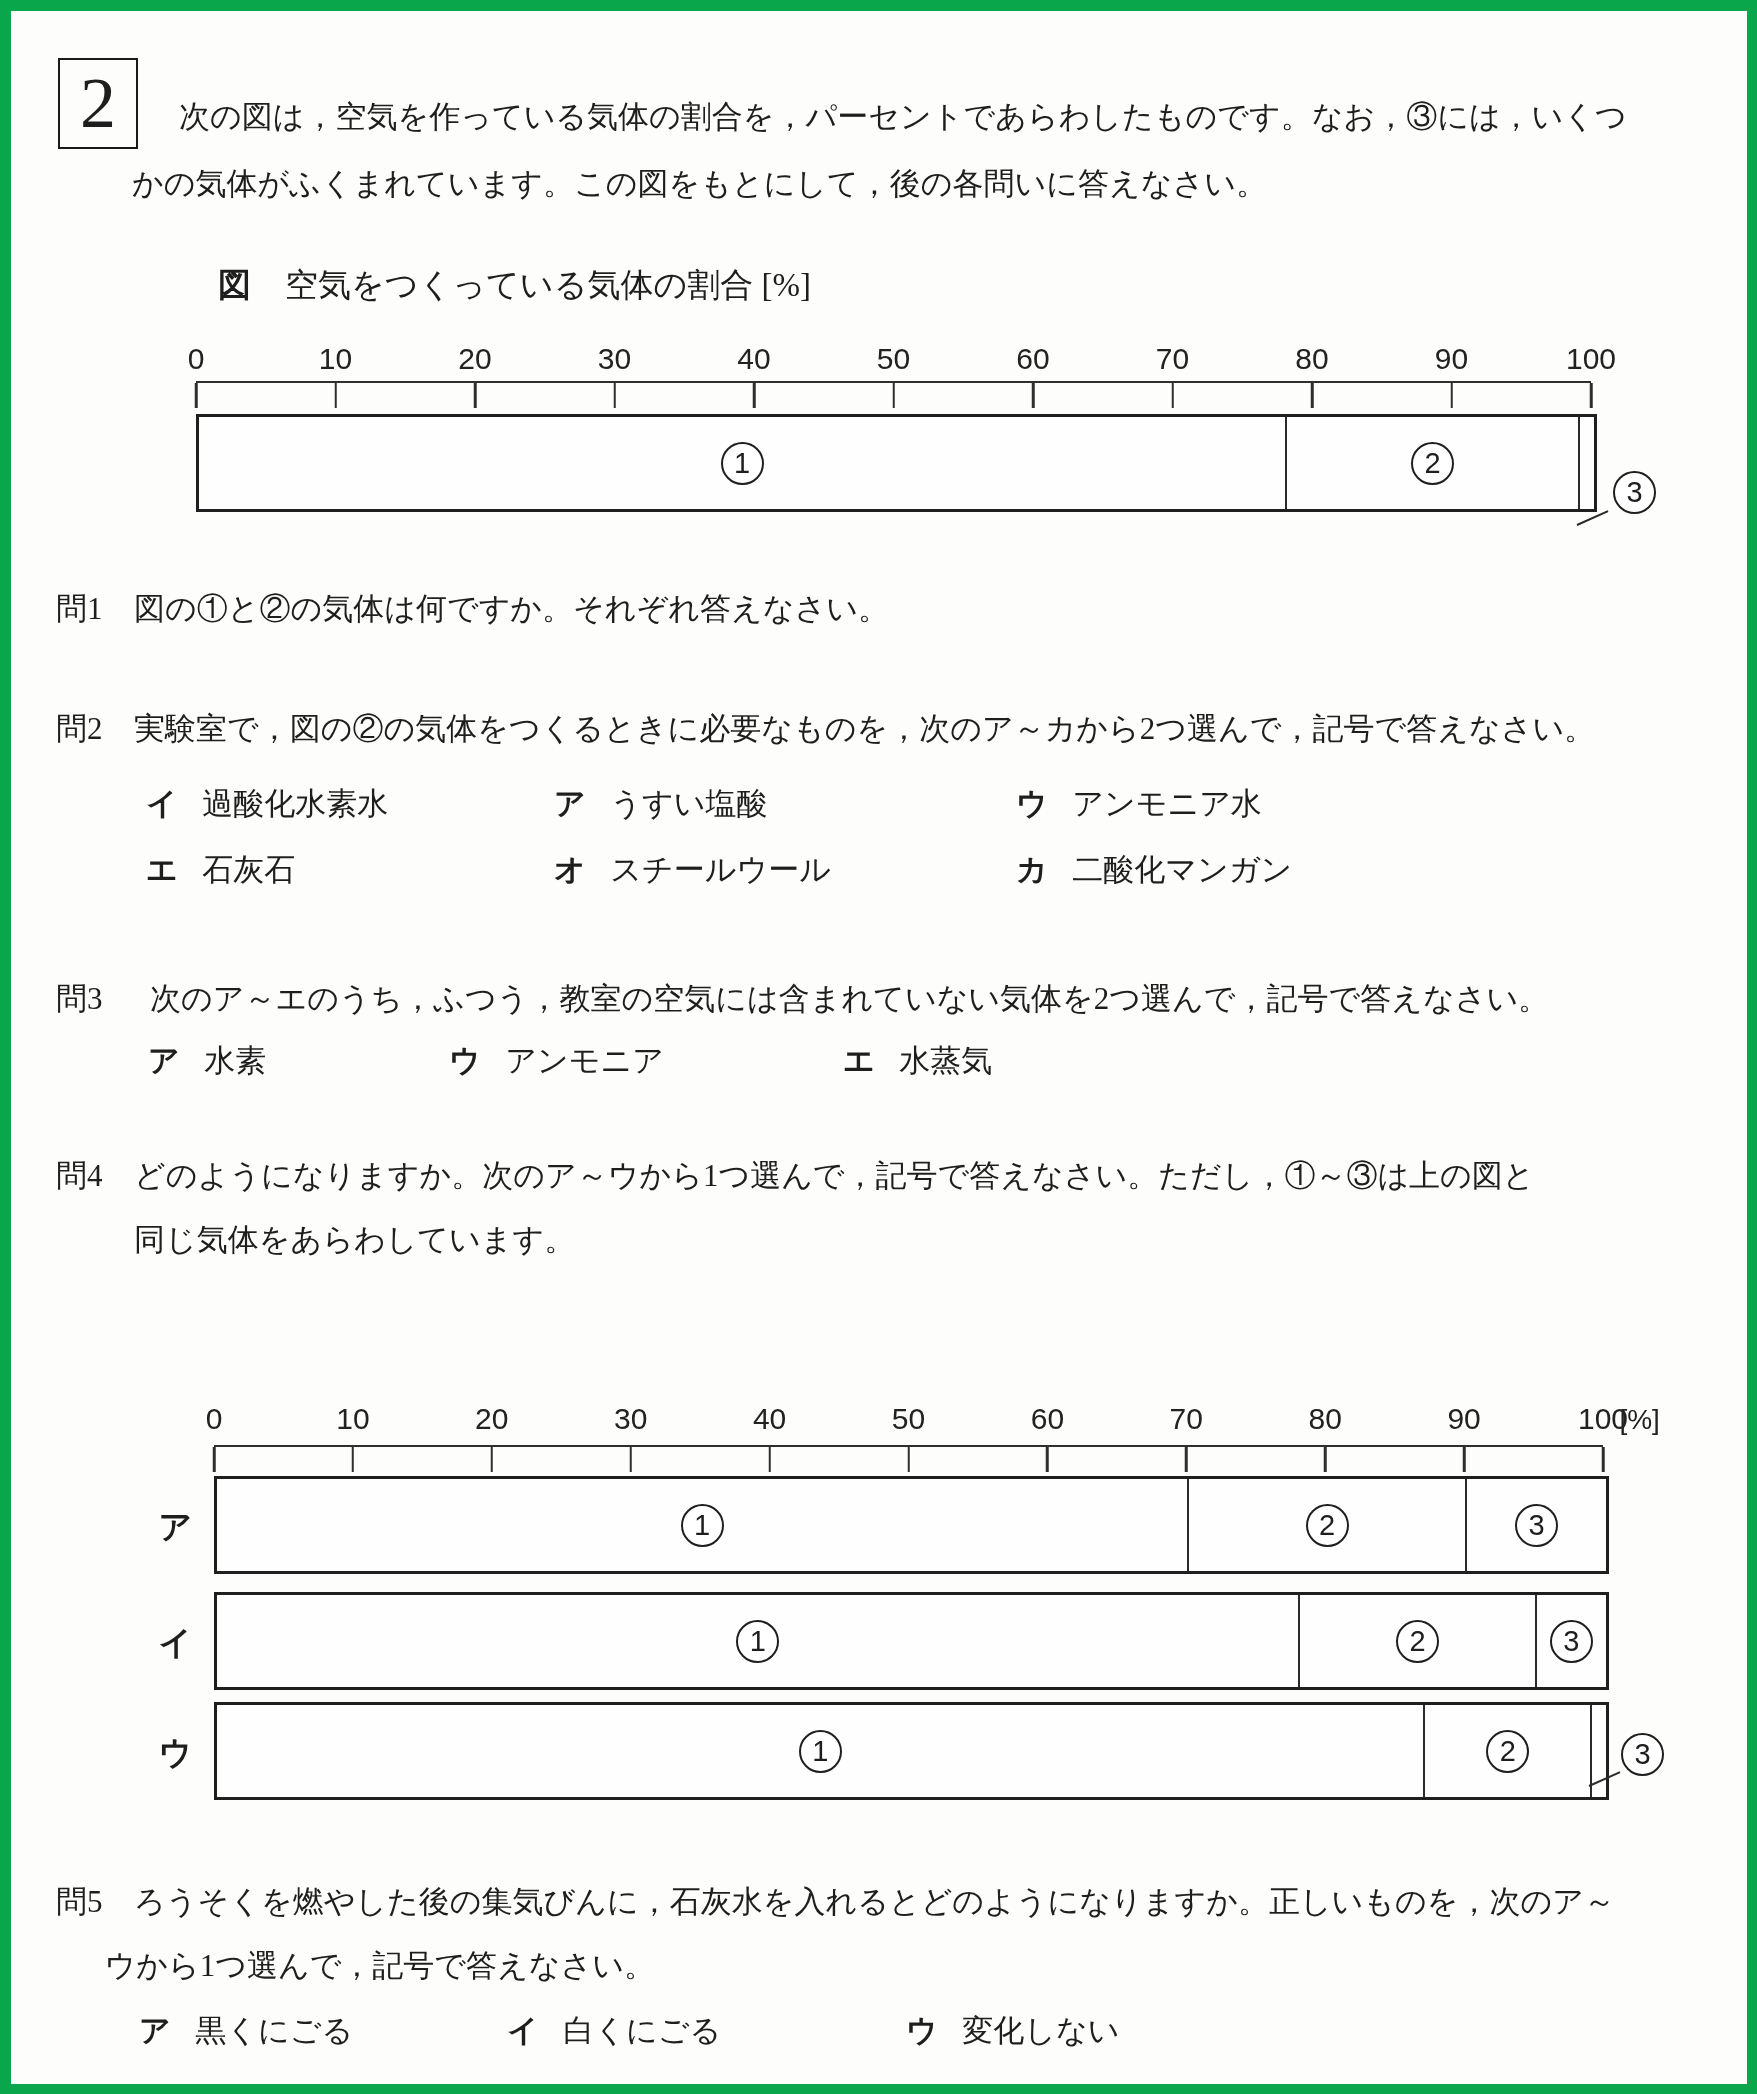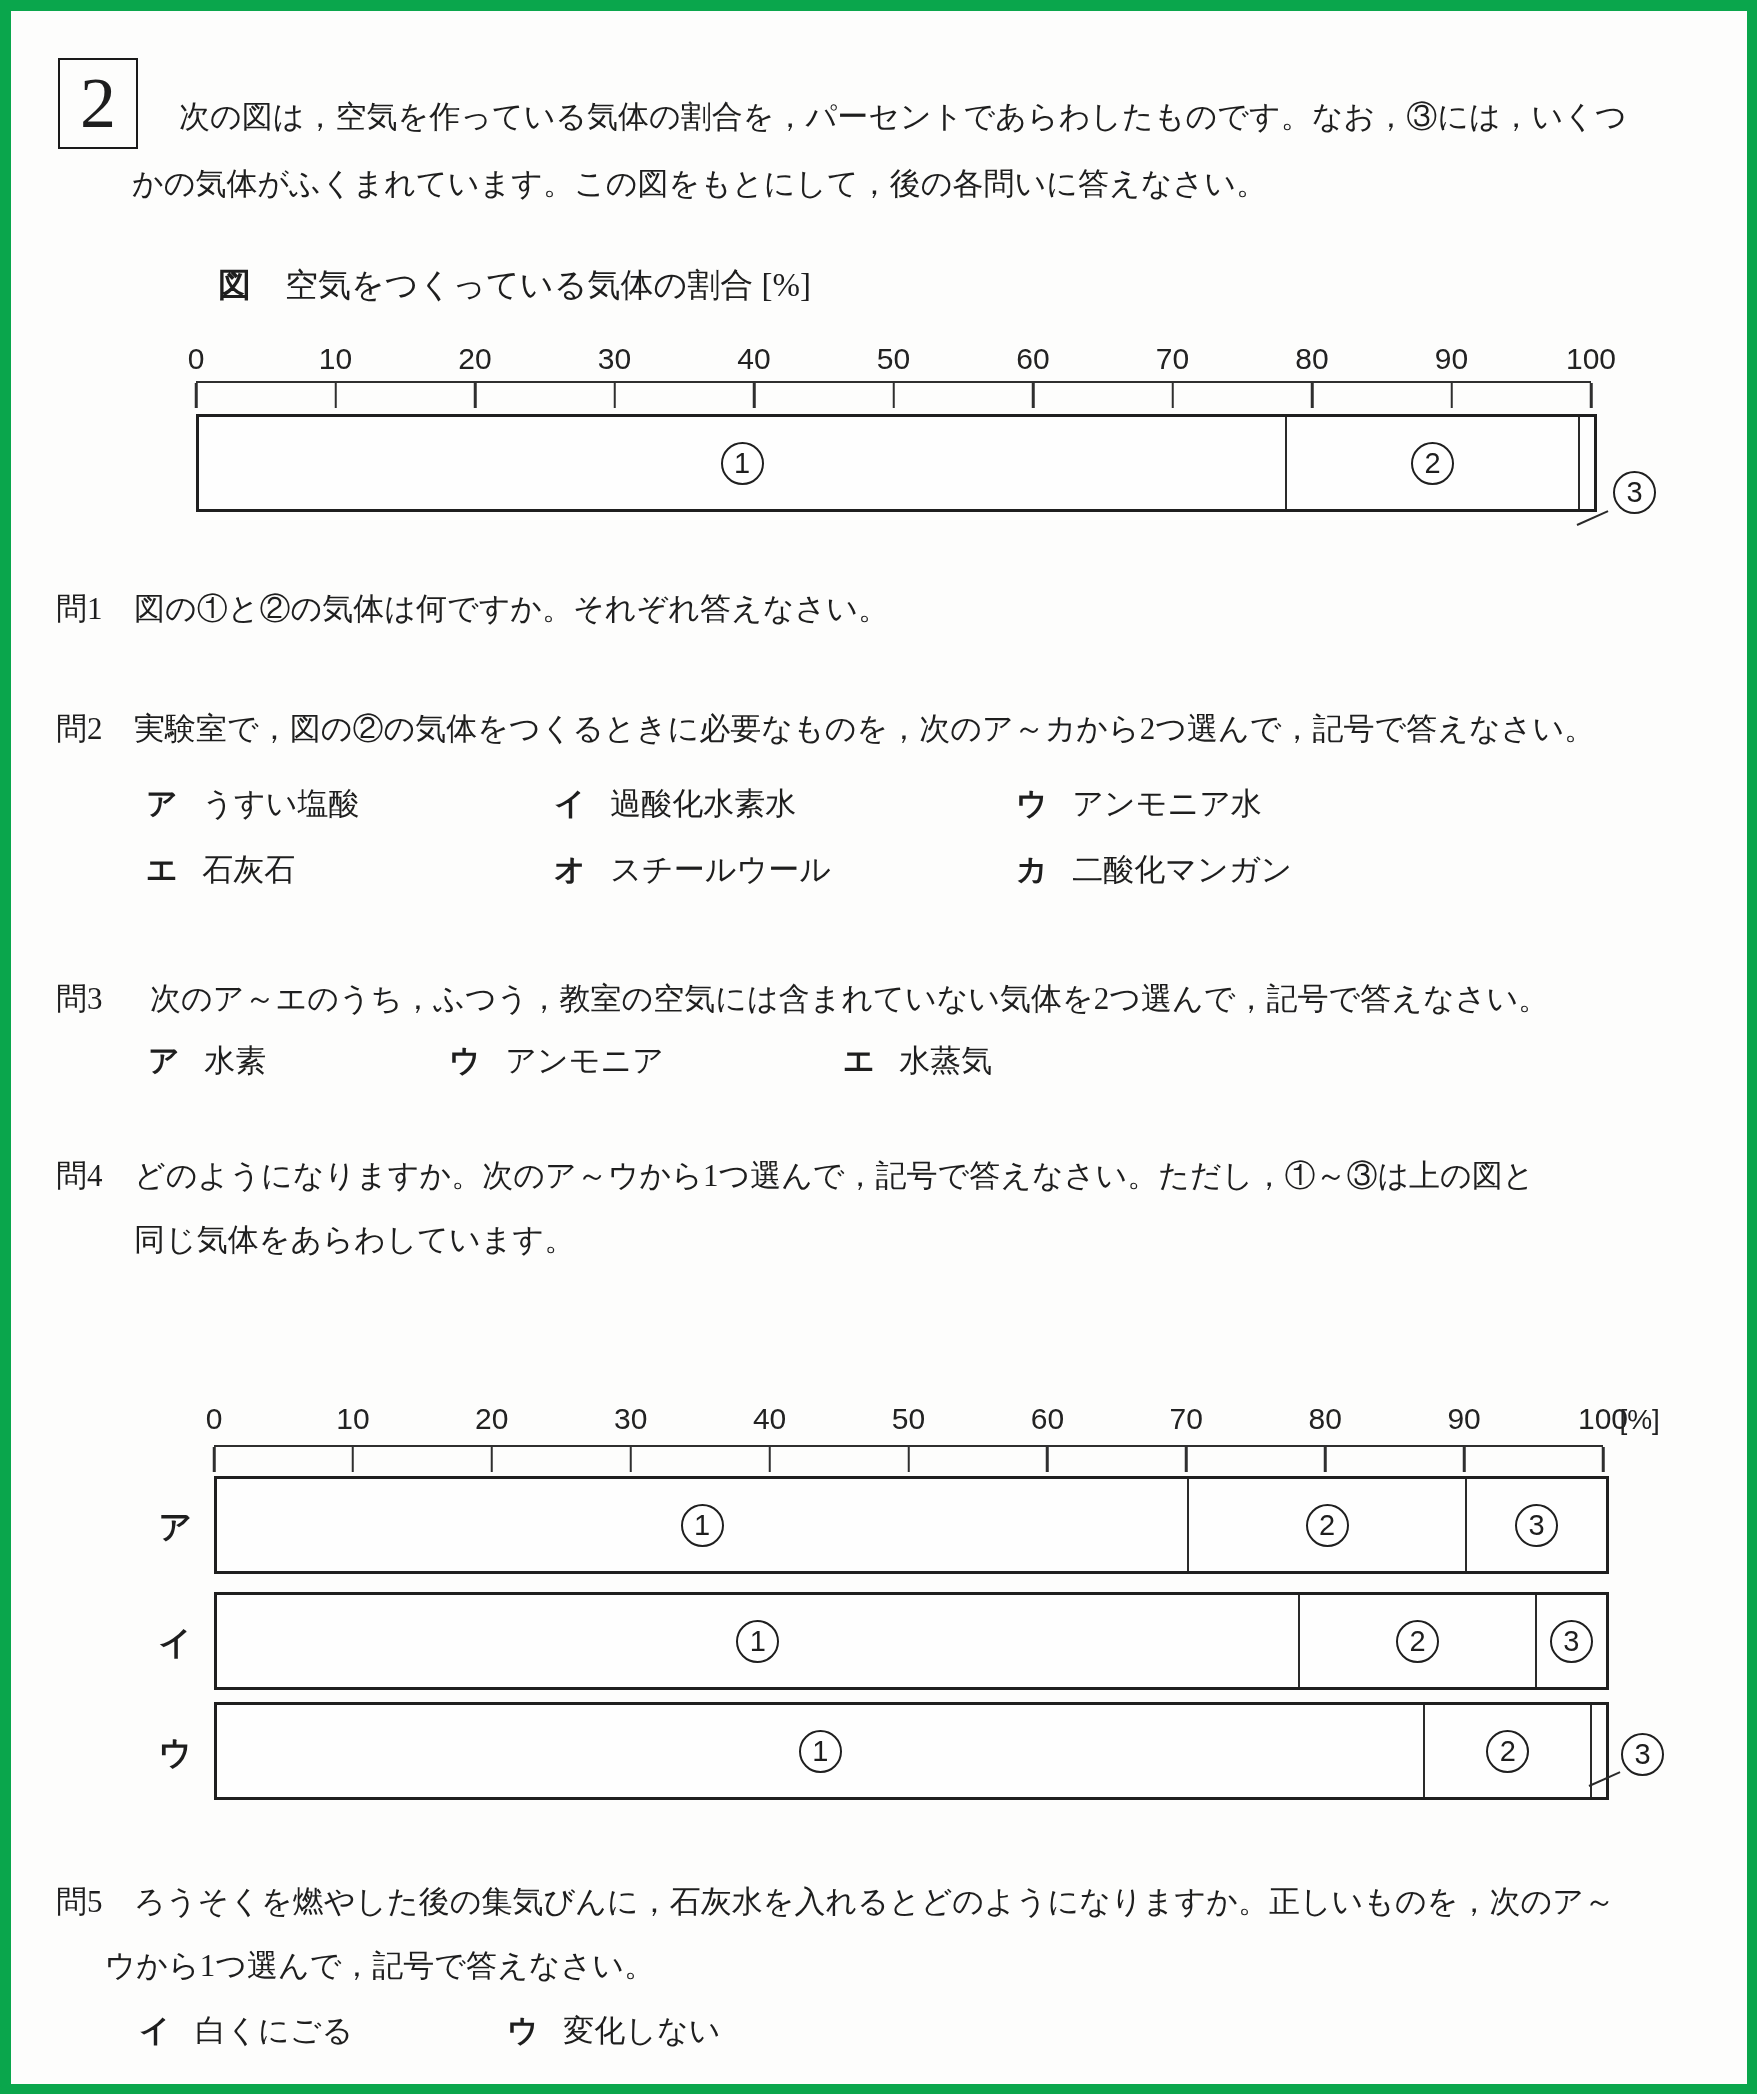--- a/index.html
+++ b/index.html
@@ -148,22 +148,22 @@
     </div>
   </div>
 
   <div class="q-row" style="top:686px;align-items:flex-end;">
     <div class="q-label">問2</div>
     <div class="q-body">
       <div class="tline">実験室で，図の②の気体をつくるときに必要なものを，次のア～カから2つ選んで，記号で答えなさい。</div>
     </div>
   </div>
   <div class="opts" id="q2-opts">
+    <div class="opt"><span class="mk">イ</span><span>過酸化水素水</span></div>
     <div class="opt"><span class="mk">ア</span><span>うすい塩酸</span></div>
-    <div class="opt"><span class="mk">イ</span><span>過酸化水素水</span></div>
     <div class="opt"><span class="mk">ウ</span><span>アンモニア水</span></div>
     <div class="opt"><span class="mk">エ</span><span>石灰石</span></div>
     <div class="opt"><span class="mk">オ</span><span>スチールウール</span></div>
     <div class="opt"><span class="mk">カ</span><span>二酸化マンガン</span></div>
   </div>
 
   <div class="q-row" style="top:956px;gap:16px;">
     <div class="q-label">問3</div>
     <div class="q-body">
       <div class="tline">次のア～エのうち，ふつう，教室の空気には含まれていない気体を2つ選んで，記号で答えなさい。</div>
@@ -251,18 +251,19 @@
   </div>
 
   <div class="q-row" style="top:1859px;">
     <div class="q-label">問5</div>
     <div class="q-body">
       <div class="tline">ろうそくを燃やした後の集気びんに，石灰水を入れるとどのようになりますか。正しいものを，次のア～</div>
       <div class="tline" style="margin-left:-29.5px;">ウから1つ選んで，記号で答えなさい。</div>
     </div>
   </div>
   <div class="opts" id="q5-opts">
+    <div class="opt"><span class="mk">ア</span><span>黒くにごる</span></div>
     <div class="opt"><span class="mk">イ</span><span>白くにごる</span></div>
     <div class="opt"><span class="mk">ウ</span><span>変化しない</span></div>
   </div>
 
 </div>
 
 
 </body></html>

